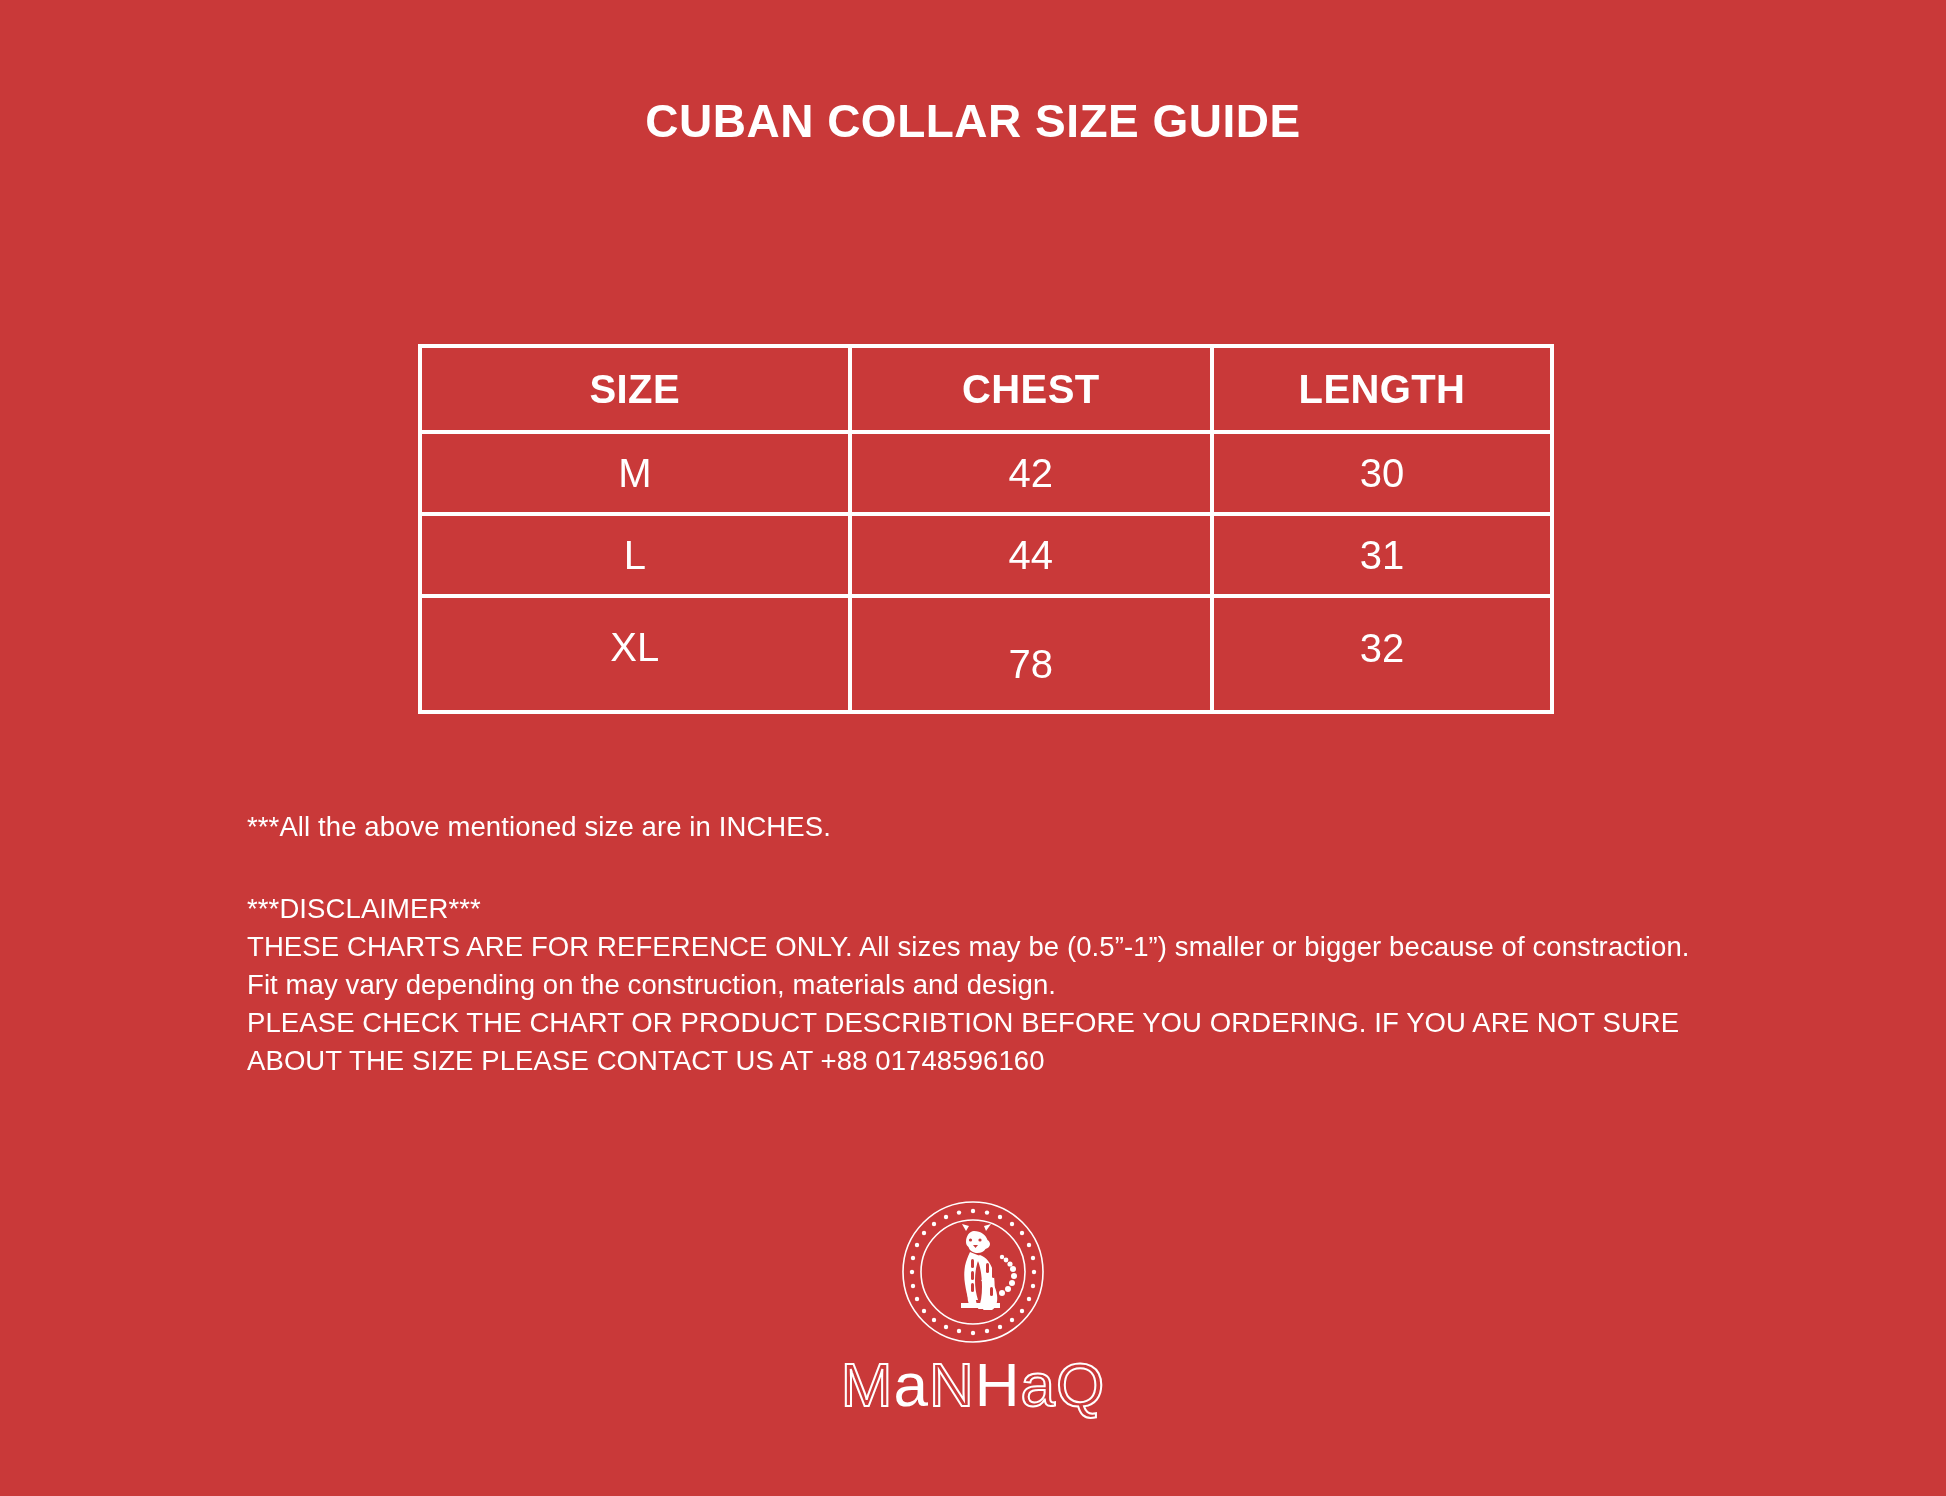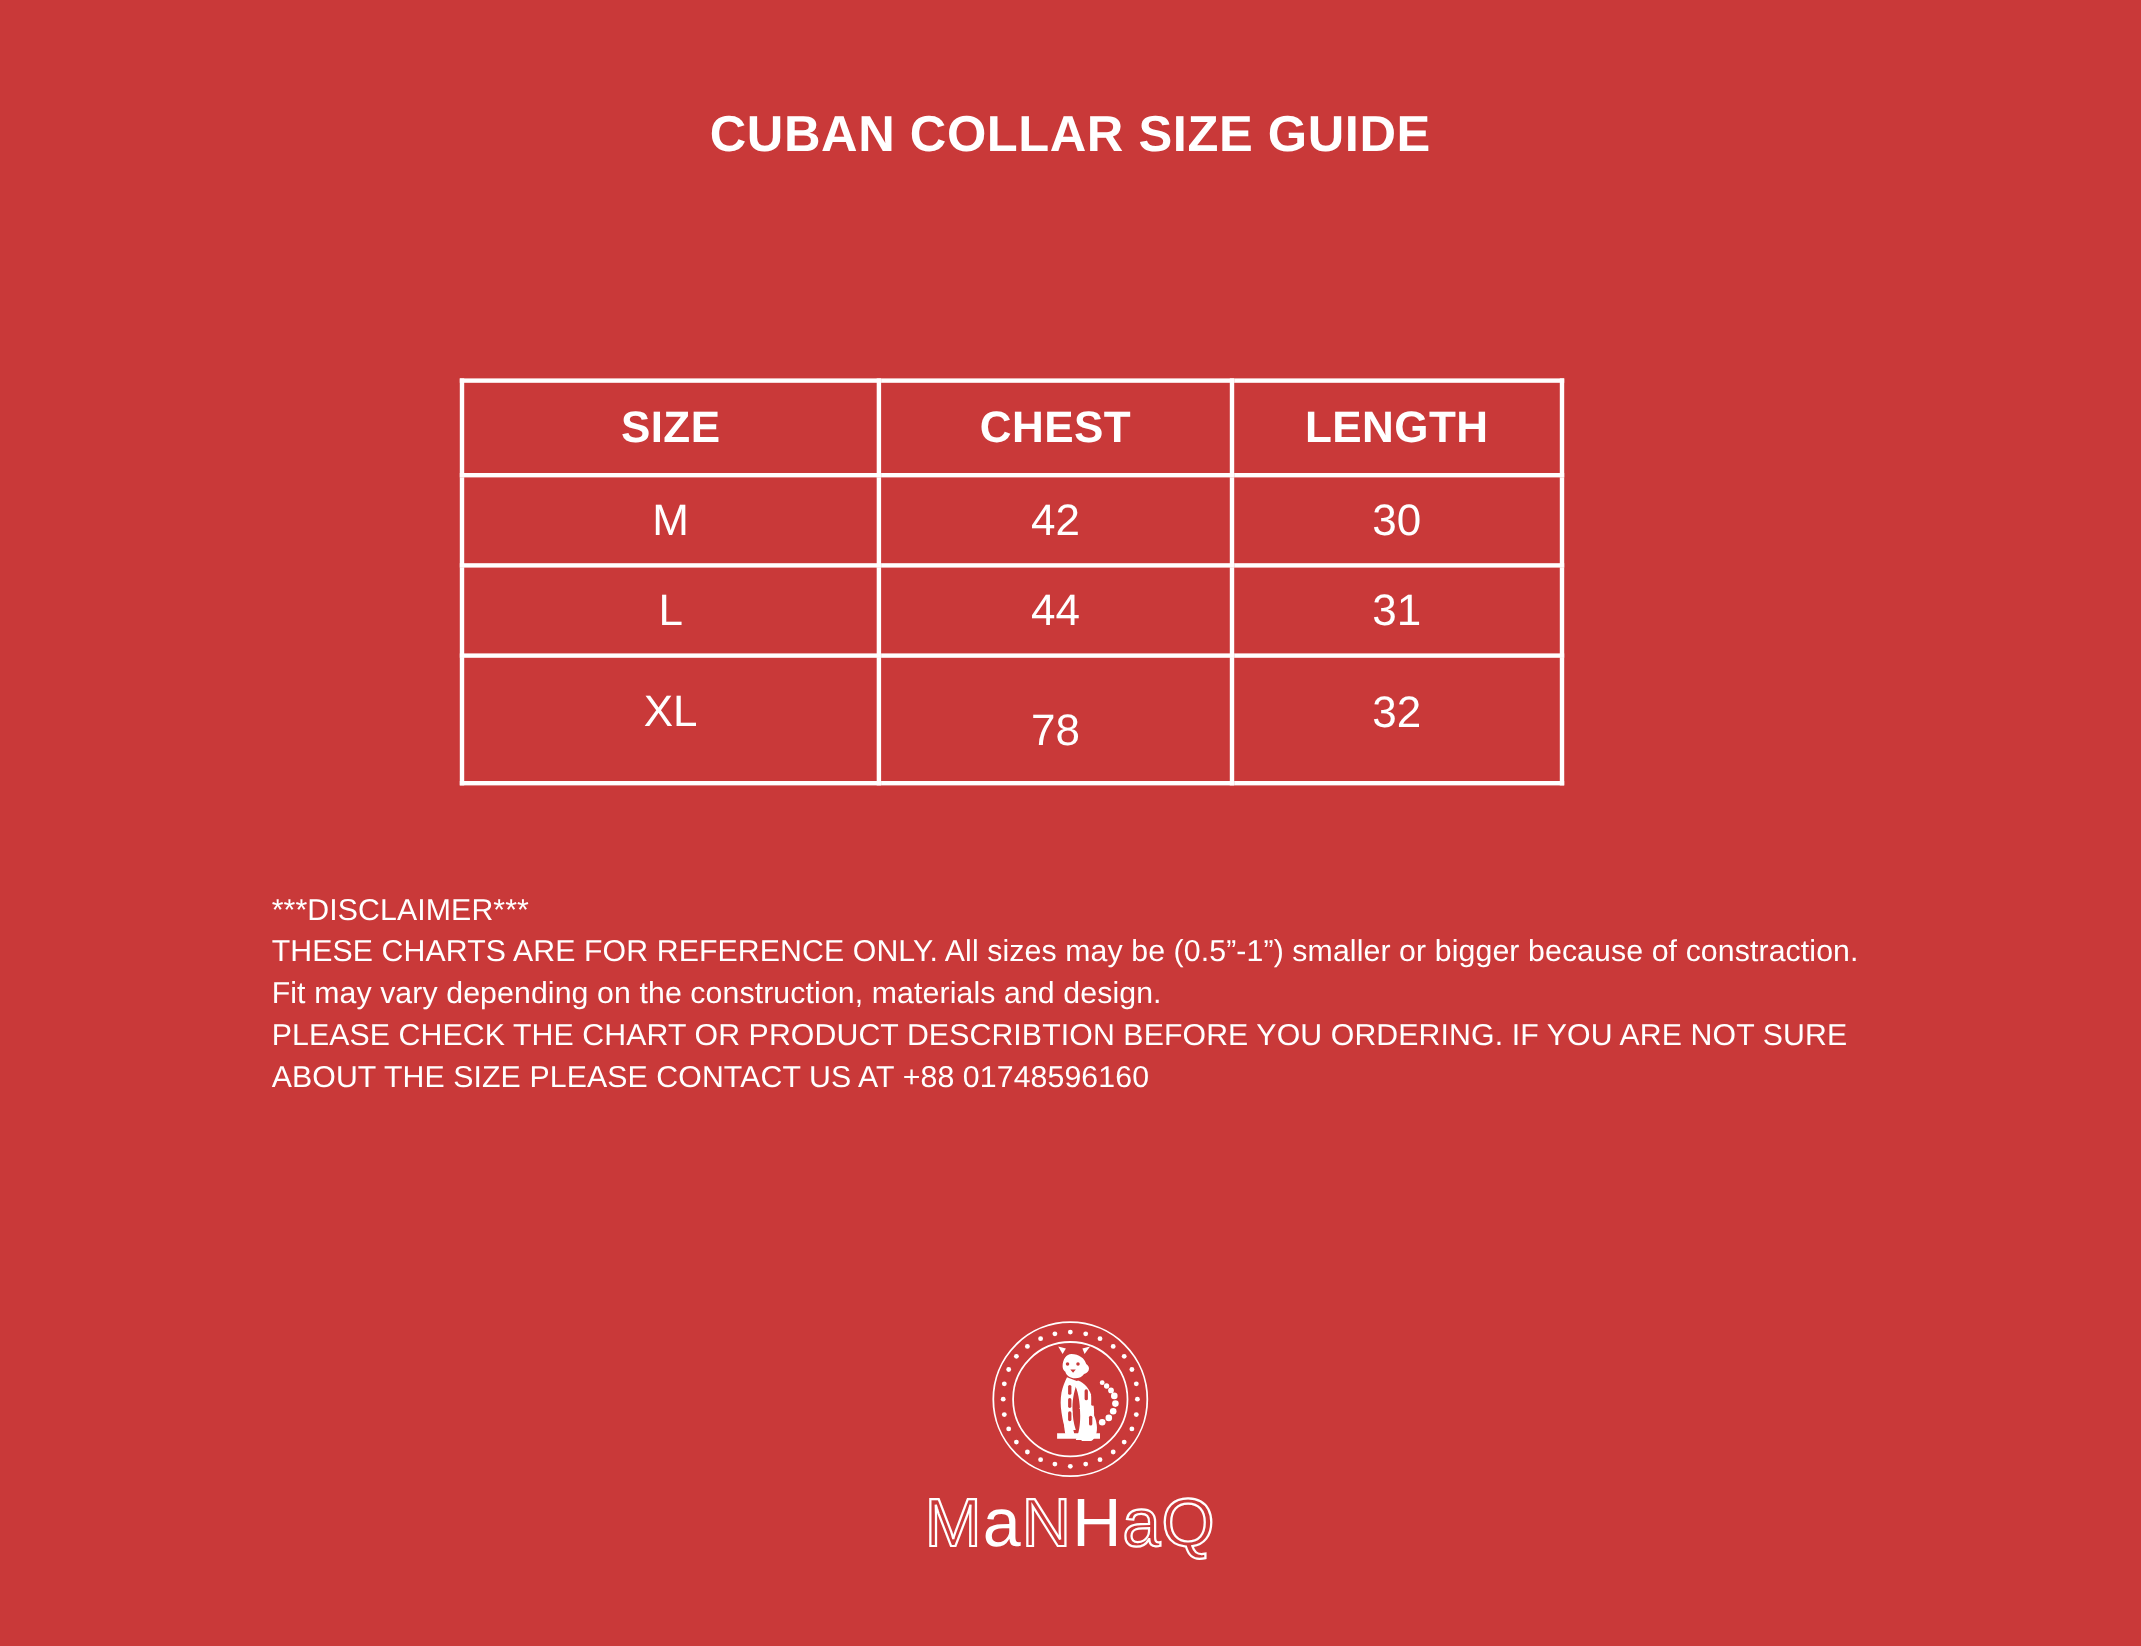--- a/index.html
+++ b/index.html
@@ -28,21 +28,21 @@
     letter-spacing: 0.5px;
     color: #ffffff;
     font-family: "Liberation Sans", sans-serif;
   }
 
   
   .size-table-wrap {
     position: absolute;
     left: 418px;
     top: 344px;
-    width: 1004px;
+    width: 1136px;
   }
   table.size-table {
     border-collapse: collapse;
     width: 100%;
     table-layout: fixed;
   }
   table.size-table th,
   table.size-table td {
     border: 4px solid #ffffff;
     text-align: center;
@@ -154,20 +154,21 @@
       <tr class="row-xl">
         <td class="cell-size">XL</td>
         <td class="cell-chest">78</td>
         <td class="cell-length">32</td>
       </tr>
     </tbody>
   </table>
 </div>
 
 <div class="notes">
+  <p class="note-inches">***All the above mentioned size are in INCHES.</p>
 
   <p class="disclaimer-head">***DISCLAIMER***</p>
 
   <p class="disc-line">THESE CHARTS ARE FOR REFERENCE ONLY. All sizes may be (0.5”-1”) smaller or bigger because of constraction.</p>
   <p class="disc-line"> Fit may vary depending on the construction, materials and design.</p>
   <p class="disc-line">PLEASE CHECK THE CHART OR PRODUCT DESCRIBTION BEFORE YOU ORDERING. IF YOU ARE NOT SURE</p>
   <p class="disc-line">ABOUT THE SIZE PLEASE CONTACT US AT +88 01748596160</p>
 </div>
 
 <div class="logo-block">

